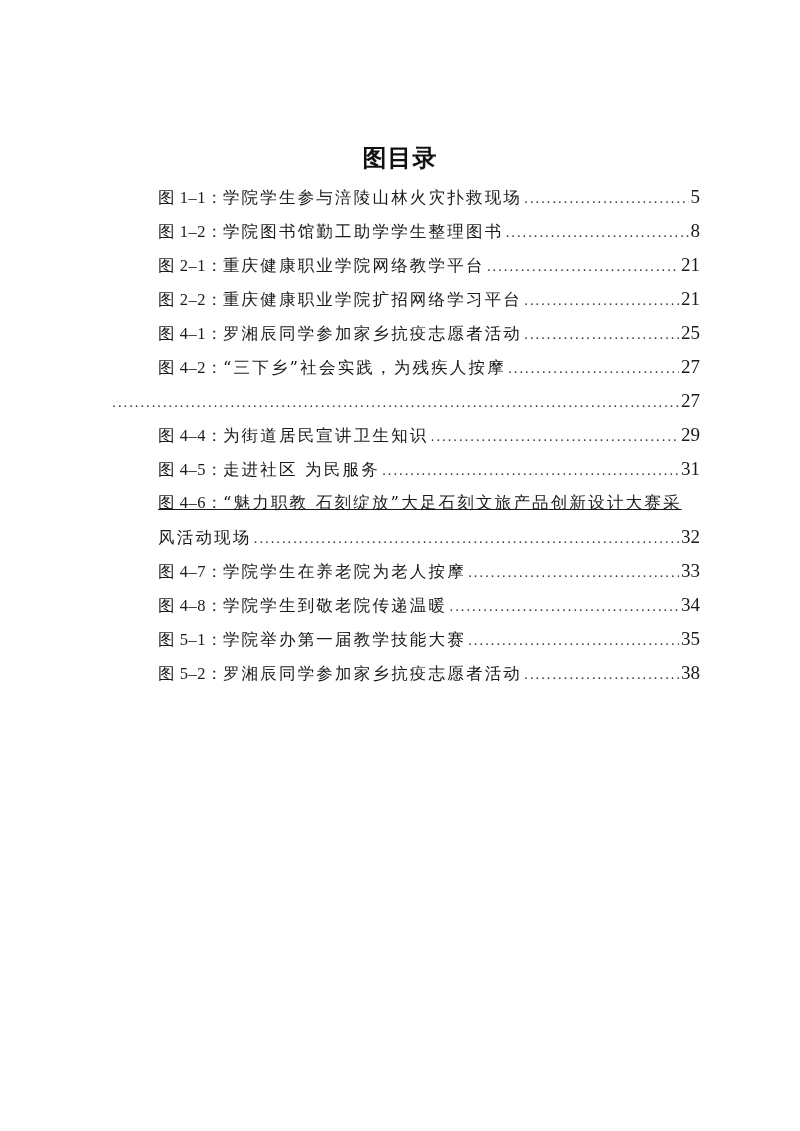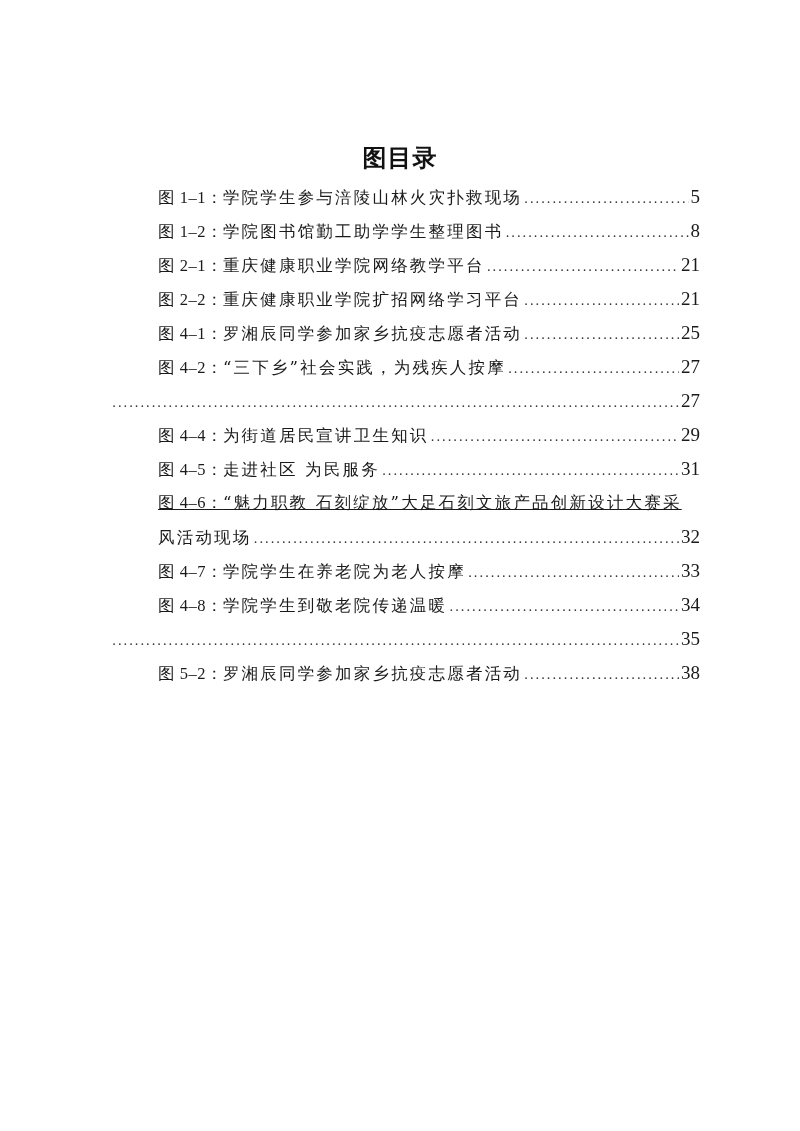--- a/index.html
+++ b/index.html
@@ -98,20 +98,21 @@
       <span class="page-num">33</span>
     </div>
 
     <div class="entry">
       <span class="label"><span class="prefix">图 4–8：</span><span>学院学生到敬老院传递温暖</span></span>
       <span class="leader"></span>
       <span class="page-num">34</span>
     </div>
 
     <div class="entry">
+      <span class="label"><span class="prefix">图 5–1：</span><span>学院举办第一届教学技能大赛</span></span>
       <span class="leader"></span>
       <span class="page-num">35</span>
     </div>
 
     <div class="entry">
       <span class="label"><span class="prefix">图 5–2：</span><span>罗湘辰同学参加家乡抗疫志愿者活动</span></span>
       <span class="leader"></span>
       <span class="page-num">38</span>
     </div>
 

